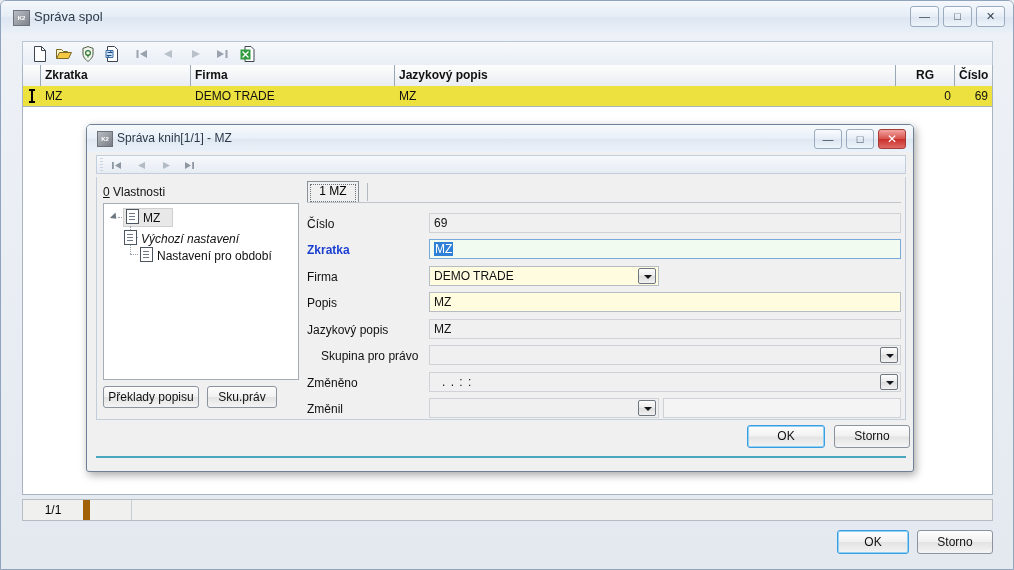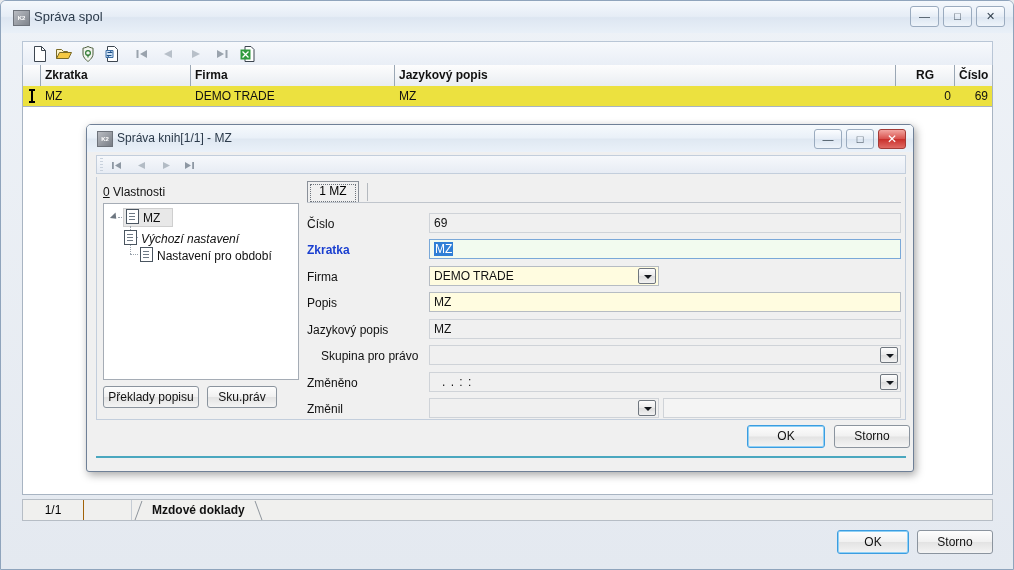--- a/index.html
+++ b/index.html
@@ -83,21 +83,21 @@
     position:absolute;left:21px;top:106px;width:971px;height:388px;
     background:#fff;border:1px solid #a8b4c2;border-top:none;box-sizing:border-box;
   }
 
   
   #statusbar{
     position:absolute;left:21px;top:498px;width:971px;height:22px;
     background:#f0f0ee;border:1px solid #b6bdc5;box-sizing:border-box;
   }
   #sb-count{position:absolute;left:0;top:0;width:60px;height:20px;line-height:20px;
-    text-align:center;font-size:12px;border-right:1px solid #a16207;}
+    text-align:center;font-size:12px;border-right:7px solid #a16207;}
   #sb-gap{position:absolute;left:60px;top:0;width:48px;height:20px;border-right:1px solid #c5ccd4;}
   #sb-tab{position:absolute;left:113px;top:0;height:20px;line-height:20px;
     font-weight:bold;font-size:12px;padding:0 16px;color:#111;}
   #sb-tab:before{content:"";position:absolute;left:2px;top:1px;width:12px;height:19px;
     border-left:1px solid #8d949c;transform:skewX(-20deg);}
   #sb-tab:after{content:"";position:absolute;right:2px;top:1px;width:12px;height:19px;
     border-right:1px solid #8d949c;transform:skewX(20deg);}
 
   
   .btn{
@@ -311,21 +311,20 @@
       <div class="gc num" style="left:873px;width:59px;">0</div>
       <div class="gc num" style="left:932px;width:37px;">69</div>
     </div>
   </div>
 
   <div id="client-white"></div>
 
   <div id="statusbar">
     <div id="sb-count">1/1</div>
     <div id="sb-gap"></div>
-    <div id="sb-tab">Mzdové doklady</div>
   </div>
 
   <div class="btn focused" id="footer-ok">OK</div>
   <div class="btn" id="footer-storno">Storno</div>
 
   <div id="dialog">
 
     <div id="dlg-titlebar">
       <div id="dlg-title-icon">K2</div>
       <div id="dlg-title-text">Správa knih[1/1] - MZ</div>

